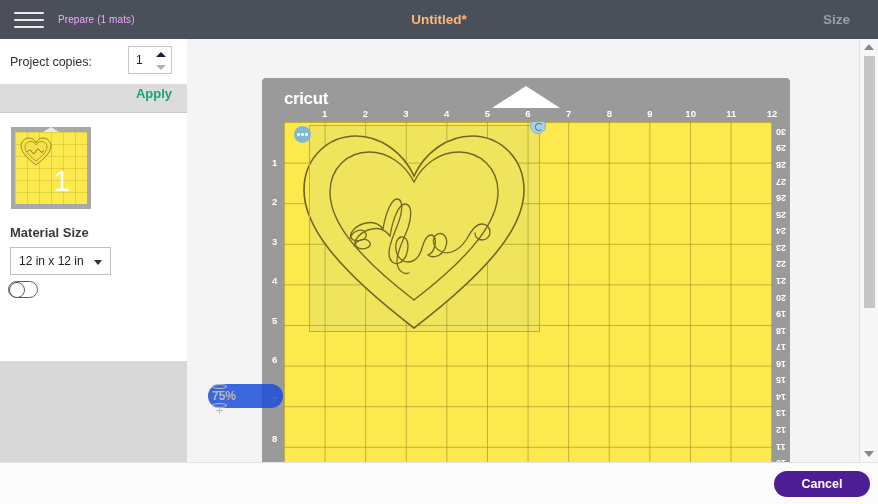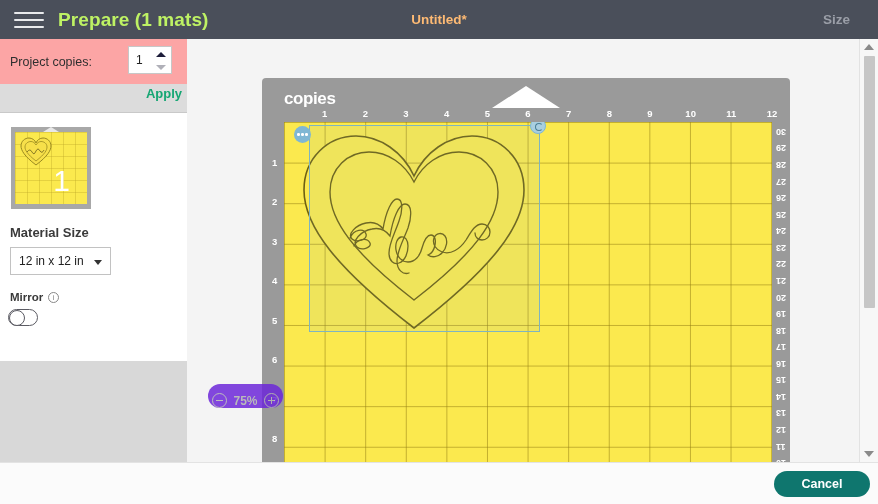--- a/index.html
+++ b/index.html
@@ -17,57 +17,57 @@
     background: #4a4f5a;
     display: flex; align-items: center;
   }
   .hamburger {
     width: 30px; height: 22px; margin-left: 14px;
     display: flex; flex-direction: column; justify-content: space-between;
     padding: 3px 0; cursor: pointer;
   }
   .hamburger span { display: block; height: 2px; background: #e9eaec; border-radius: 1px; }
   .header-title {
-    margin-left: 14px; color: #bef264; font-size: 19px; font-weight: bold;
+    margin-left: 14px; color: #f0abfc; font-size: 10px; font-weight: normal;
     letter-spacing: .1px;
   }
   .doc-title {
     position: absolute; left: 0; right: 0; text-align: center;
     color: #fdba74; font-size: 13.5px; font-weight: bold; pointer-events: none;
   }
   .machine-label {
     position: absolute; right: 28px; color: #9a9ea7; font-size: 13.5px; font-weight: bold;
   }
 
   
   .sidebar {
     position: absolute; left: 0; top: 39px; width: 187px; height: 465px;
     background: #d6d6d6;
   }
   .copies-row {
-    position: relative; height: 45px; background: #fca5a5;
+    position: relative; height: 45px; background: #ffffff;
     display: flex; align-items: center;
   }
   .copies-label { margin-left: 10px; font-size: 12.5px; color: #2f2f2f; }
   .stepper {
     position: absolute; left: 128px; top: 7px; width: 44px; height: 28px;
     background: #fff; border: 1px solid #c7c7c7;
     display: flex; align-items: center;
   }
   .stepper-val { font-size: 12px; color: #222; margin-left: 7px; }
   .stepper-arrows {
     position: absolute; right: 5px; top: 2px; height: 24px;
     display: flex; flex-direction: column; justify-content: space-between; align-items: center;
   }
   .tri-up { width: 0; height: 0; border-left: 5px solid transparent; border-right: 5px solid transparent; border-bottom: 5px solid #1d1d3a; margin-top: 3px; cursor: pointer;}
   .tri-down { width: 0; height: 0; border-left: 5px solid transparent; border-right: 5px solid transparent; border-top: 5px solid #b0b0b8; margin-bottom: 3px; cursor: pointer;}
   .apply-row { height: 28px; background: #dcdcdc; text-align: right; }
   .apply-link {
     display: inline-block; color: #16a673; font-size: 13px; font-weight: bold;
-    margin-right: 5px; cursor: pointer;
+    margin-right: 15px; cursor: pointer;
   }
   .panel-white {
     position: absolute; left: 0; top: 73px; width: 187px; height: 249px;
     background: #ffffff; border-top: 1px solid #c9c9c9;
   }
   .mat-card { display: flex; padding: 14px 0 0 11px; }
   .mat-thumb {
     position: relative; width: 80px; height: 82px;
     background: #a8a8a8; padding: 5px 4px 5px 4px;
   }
@@ -193,23 +193,23 @@
   }
   .handle-rotate::after {
     content: ""; position: absolute; left: 4px; top: 3.5px;
     width: 6px; height: 6px; border: 1.5px solid #4a7f96;
     border-radius: 50%; border-right-color: transparent;
   }
   .design-svg { position: absolute; left: 14px; top: 6px; }
 
   .zoom-ctl {
     position: absolute; left: 21px; bottom: 54px;
-    width: 75px; height: 24px; border-radius: 12px; background: #6d28d9;
-    display: flex; align-items: flex-end; justify-content: space-between;
-    padding: 0 4px; opacity: .85;
+    width: 75px; height: 24px; border-radius: 12px; background: #1d4ed8;
+    display: flex; align-items: flex-start; justify-content: space-between;
+    padding: 0 4px; opacity: .85; flex-direction: column;
   }
   .zoom-btn {
     width: 15px; height: 15px; border-radius: 50%; border: 1.3px solid #b4b4b4;
     position: relative; cursor: pointer;
   }
   .zoom-btn::before {
     content: ""; position: absolute; left: 3px; top: 5.7px;
     width: 7px; height: 1.3px; background: #b4b4b4;
   }
   .zoom-btn.plus::after {
@@ -238,21 +238,21 @@
   
   .footer {
     position: absolute; left: 0; bottom: 0; width: 878px; height: 42px;
     background: #fbfbfb; border-top: 1px solid #e3e3e3;
     display: flex; align-items: center; justify-content: flex-end;
   }
   .btn {
     height: 26px; border-radius: 13px; border: none; cursor: pointer;
     font-size: 12.5px; color: #fff; font-weight: bold;
   }
-  .btn-cancel { width: 96px; background: #0f766e; margin-right: 8px; }
+  .btn-cancel { width: 96px; background: #4c1d95; margin-right: 8px; }
   .btn-continue { width: 98px; background: #12a171; margin-right: 19px; }
   .sidebar-gray-bottom {
     position: absolute; left: 0; top: 322px; width: 187px; height: 140px;
     background: #d8d8d8;
   }
 </style>
 </head>
 <body>
 
 <div id="app">
@@ -301,36 +301,32 @@
           </div>
         </div>
       </div>
 
       <div class="material-size-label">Material Size</div>
       <div class="select-box">
         <span>12 in x 12 in</span>
         <div class="select-caret"></div>
       </div>
 
-      <div class="mirror-row">
-        <div class="mirror-label">Mirror</div>
-        <div class="info-icon">i</div>
-      </div>
       <div class="toggle">
         <div class="toggle-knob"></div>
       </div>
     </div>
 
     <div class="sidebar-gray-bottom"></div>
   </div>
 
   <div class="canvas">
 
     <div class="mat">
-      <div class="cricut-logo">copies</div>
+      <div class="cricut-logo">cricut</div>
       <div class="mat-notch"></div>
 
       <div class="ruler-top">
           <div class="tick" style="left: 40.6667px;">1</div>
           <div class="tick" style="left: 81.3333px;">2</div>
           <div class="tick" style="left: 122px;">3</div>
           <div class="tick" style="left: 162.667px;">4</div>
           <div class="tick" style="left: 203.333px;">5</div>
           <div class="tick" style="left: 244px;">6</div>
           <div class="tick" style="left: 284.667px;">7</div>

